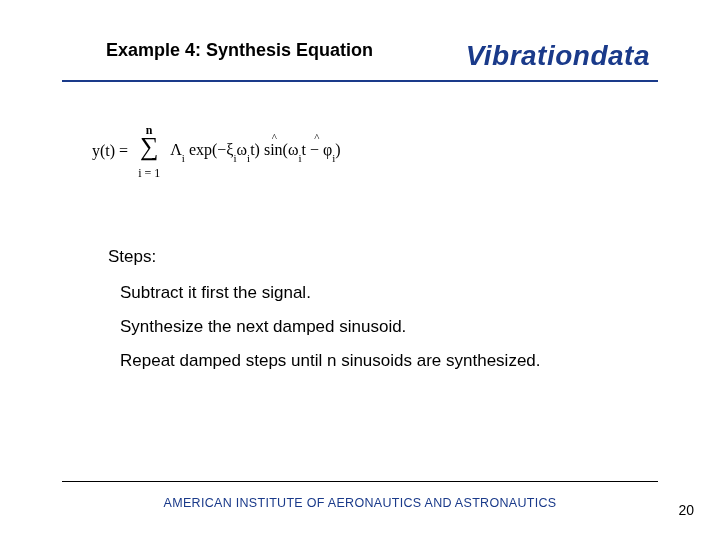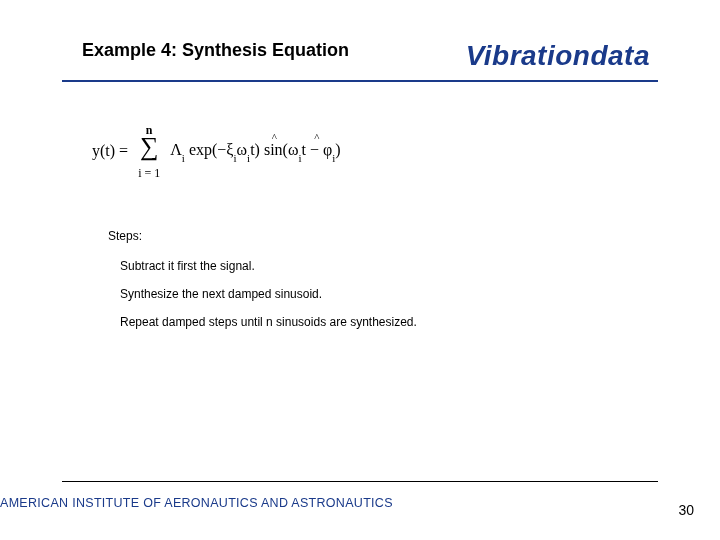--- a/index.html
+++ b/index.html
@@ -8,21 +8,21 @@
       height: 540px;
       background: #fff;
       font-family: Arial, Helvetica, sans-serif;
       position: relative;
       overflow: hidden;
     }
     .header {
       display: flex;
       justify-content: space-between;
       align-items: flex-start;
-      padding: 40px 70px 8px 82px;
+      padding: 40px 70px 8px 106px;
     }
     .page-title {
       font-size: 18px;
       font-weight: bold;
       color: #000;
     }
     .brand {
       font-size: 28px;
       font-weight: bold;
       font-style: italic;
@@ -58,39 +58,40 @@
     .hat { position: relative; display: inline-block; }
     .hat::before {
       content: "^";
       position: absolute;
       left: 50%;
       transform: translateX(-50%);
       top: -10px;
       font-size: 11px;
     }
     .steps-block {
-      margin: 50px 0 0 108px;
-      font-size: 12px;
+      margin: 68px 0 0 108px;
+      font-size: 17px;
       color: #000;
     }
     .steps-heading { margin-bottom: 16px; }
     .step-item { margin: 0 0 14px 12px; }
     .footer-rule {
       position: absolute;
       left: 62px;
       right: 62px;
       bottom: 58px;
       border: none;
       border-top: 1.5px solid #000;
     }
     .footer-text {
       position: absolute;
       bottom: 30px;
       left: 0;
       right: 0;
+      text-align: center;
       font-size: 12.5px;
       color: #1a3a8a;
       letter-spacing: 0.3px;
     }
     .page-number {
       position: absolute;
       right: 26px;
       bottom: 22px;
       font-size: 14px;
       color: #000;
@@ -119,13 +120,13 @@
 
 <div class="steps-block">
   <div class="steps-heading">Steps:</div>
   <div class="step-item">Subtract it first the signal.</div>
   <div class="step-item">Synthesize the next damped sinusoid.</div>
   <div class="step-item">Repeat damped steps until n sinusoids are synthesized.</div>
 </div>
 
 <hr class="footer-rule">
 <div class="footer-text">AMERICAN INSTITUTE OF AERONAUTICS AND ASTRONAUTICS</div>
-<div class="page-number">30</div>
+<div class="page-number">20</div>
 
 </body></html>

